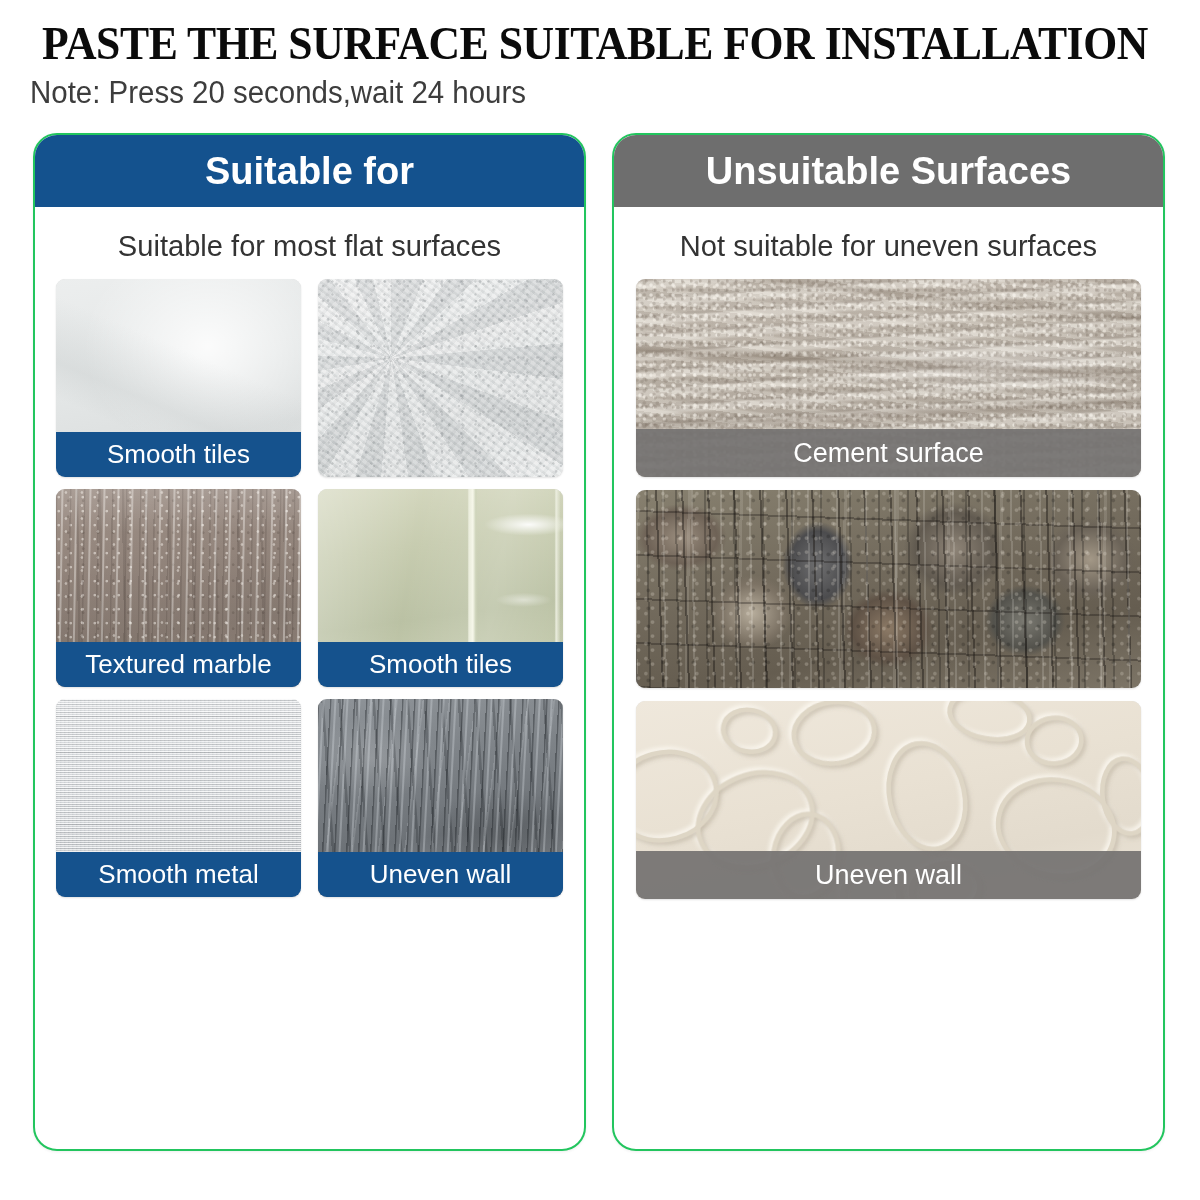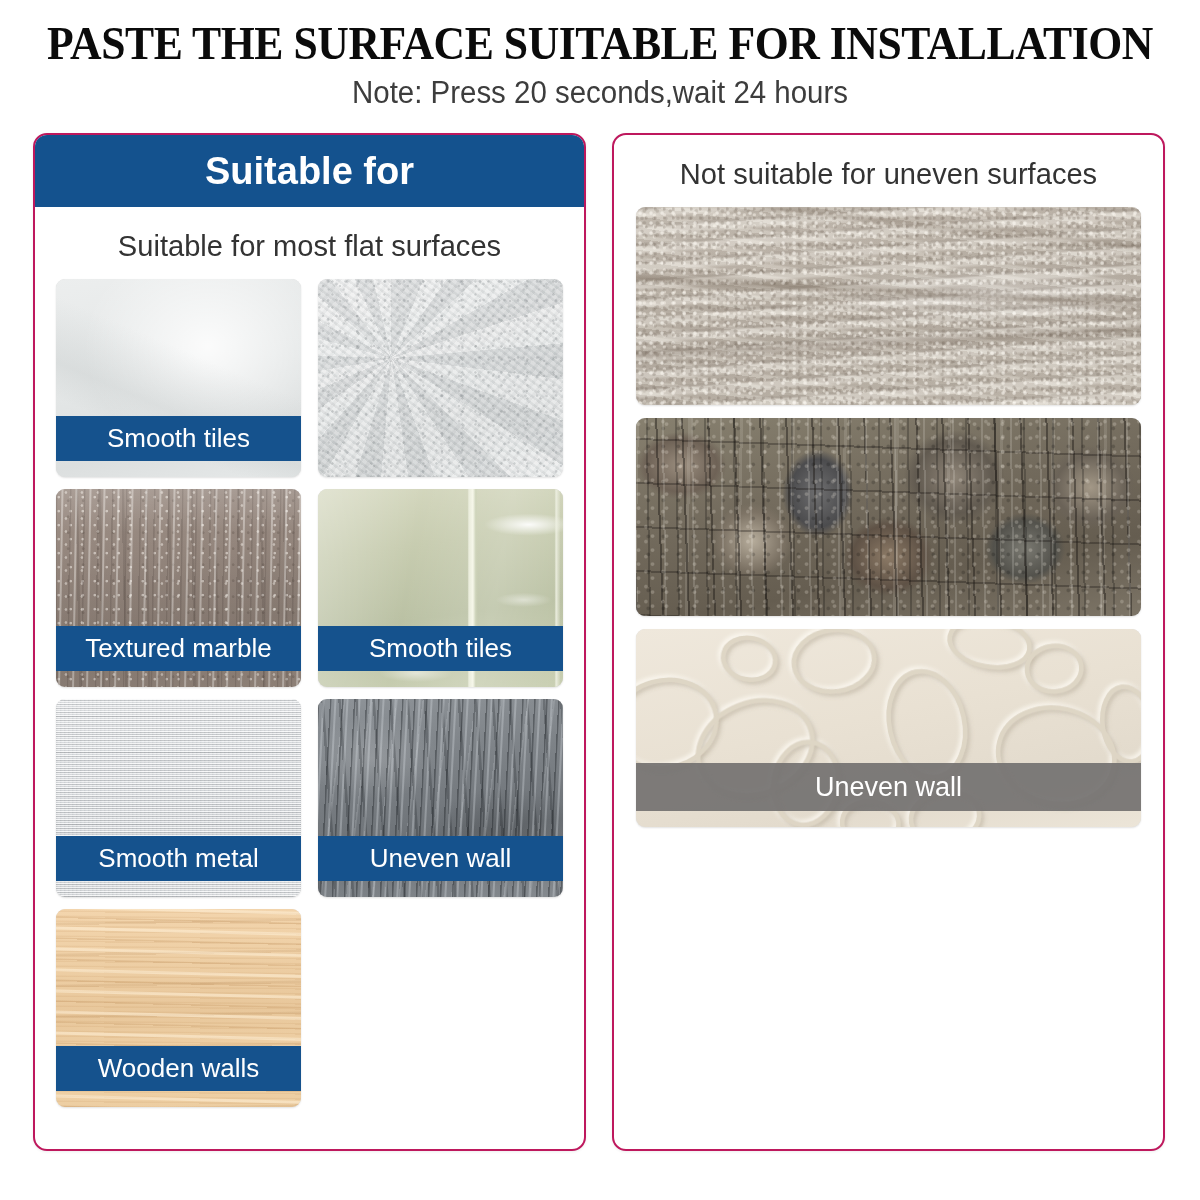--- a/index.html
+++ b/index.html
@@ -15,21 +15,20 @@
     position: relative;
     width: 1200px;
     height: 1200px;
     background: #ffffff;
   }
 
   
   .header {
     position: absolute;
     top: 16px; left: 0; width: 1200px;
-    text-align: center;
   }
   .main-title {
     font-family: "Liberation Serif", serif;
     font-weight: bold;
     font-size: 47px;
     letter-spacing: -0.5px;
     color: #0b0b0b;
     line-height: 1.15;
     transform: scaleX(0.93);
     white-space: nowrap;
@@ -40,22 +39,22 @@
     color: #3d3d3d;
     font-weight: 400;
     transform: scaleX(0.95);
     white-space: nowrap;
   }
 
   
   .panel {
     position: absolute;
     background: #ffffff;
-    border: 2px solid #be185d;
-    border-radius: 14px;
+    border: 2px solid #22c55e;
+    border-radius: 24px;
     overflow: hidden;
     box-shadow: 0 1px 3px rgba(0,0,0,0.07);
   }
   .panel-left  { left: 33px;  top: 133px; width: 553px; height: 1018px; }
   .panel-right { left: 612px; top: 133px; width: 553px; height: 1018px; }
 
   .panel-header {
     height: 72px;
     display: flex;
     align-items: center;
@@ -91,21 +90,21 @@
     background: #ddd;
     box-shadow: 0 1px 2px rgba(0,0,0,0.12);
   }
   .tile-left { height: 198px; }
   .tile-img {
     position: absolute;
     inset: 0;
   }
   .tile-caption {
     position: absolute;
-    left: 0; right: 0; bottom: 16px;
+    left: 0; right: 0; bottom: 0;
     height: 45px;
     display: flex;
     align-items: center;
     justify-content: center;
     color: #ffffff;
     font-size: 26px;
     white-space: nowrap;
     text-align: center;
   }
   .cap-blue { background: #15528D; }
@@ -417,35 +416,33 @@
       <div class="tile tile-left">
         <div class="tile-img tex-smooth-metal"></div>
         <div class="tile-caption cap-blue">Smooth metal</div>
       </div>
 
       <div class="tile tile-left">
         <div class="tile-img tex-uneven-metal"></div>
         <div class="tile-caption cap-blue">Uneven wall</div>
       </div>
 
-      <div class="tile tile-left">
-        <div class="tile-img tex-wood"></div>
-        <div class="tile-caption cap-blue">Wooden walls</div>
-      </div>
 
     </div>
   </div>
 
   <div class="panel panel-right">
+    <div class="panel-header gray">Unsuitable Surfaces</div>
     <div class="panel-subtitle">Not suitable for uneven surfaces</div>
 
     <div class="stack-right">
 
       <div class="tile tile-right">
         <div class="tile-img tex-cement"></div>
+        <div class="tile-caption cap-gray">Cement surface</div>
       </div>
 
 
       <div class="tile tile-right">
         <div class="tile-img tex-pebble"></div>
       </div>
 
       <div class="tile tile-right">
         <div class="tile-img tex-uneven-wall">
           <svg class="relief-svg" viewBox="0 0 500 200" preserveAspectRatio="none">

